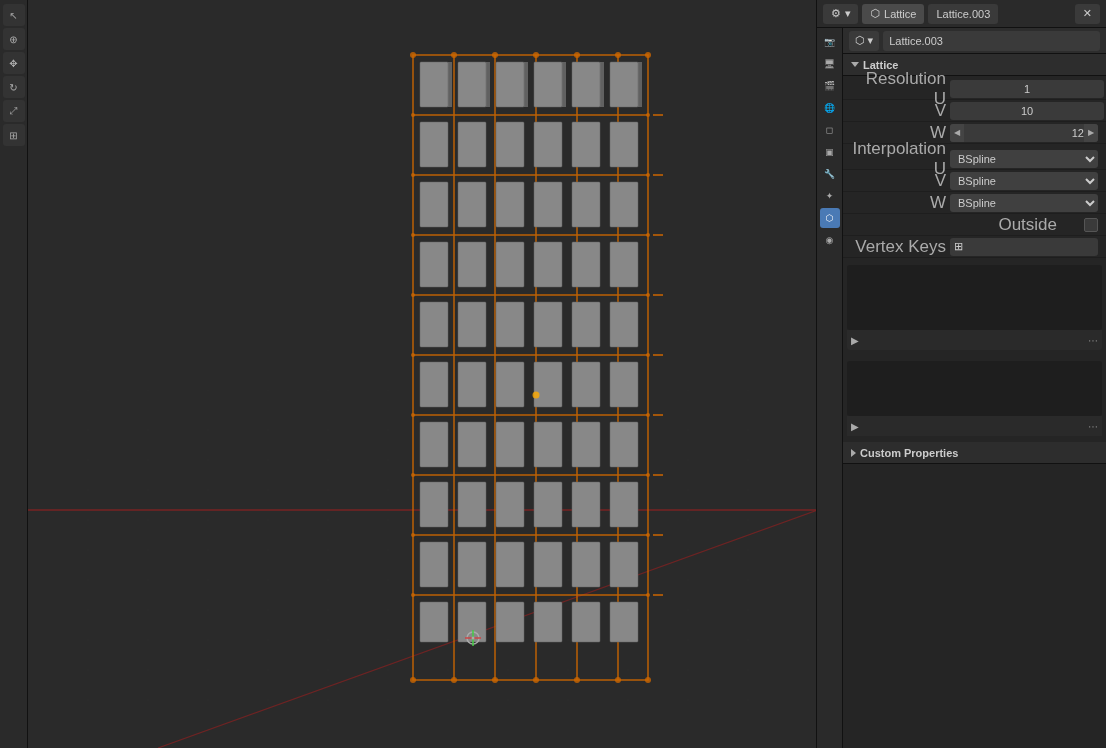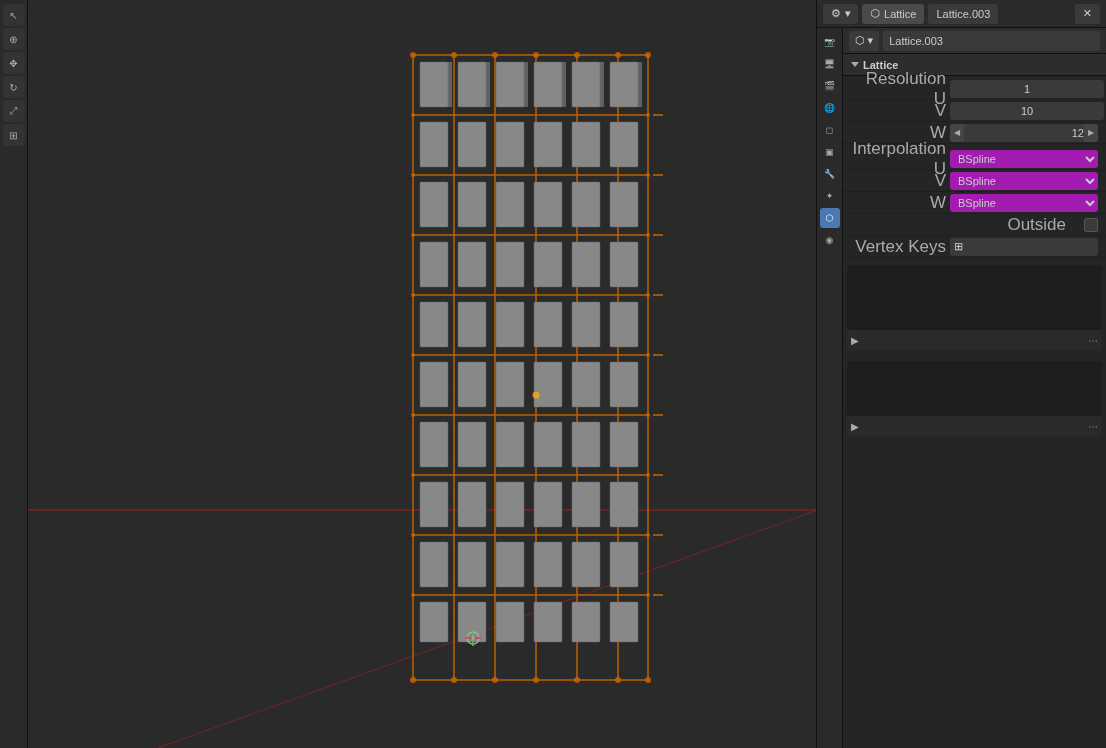--- a/index.html
+++ b/index.html
@@ -233,36 +233,36 @@
       flex: 1;
       text-align: right;
       font-size: 11px;
       color: #ccc;
     }
 
     
     .prop-select {
       flex: 1;
       height: 18px;
-      background: #a21caf;
+      background: #404040;
       border: none;
       border-radius: 3px;
       color: #ccc;
       font-size: 11px;
       padding: 0 4px;
       cursor: pointer;
     }
 
     
     .prop-checkbox-row {
       display: flex;
       align-items: center;
       height: 22px;
       padding: 0 8px;
-      gap: 12px;
+      gap: 21px;
       border-bottom: 1px solid #1e1e1e;
       justify-content: flex-end;
     }
 
     .prop-checkbox {
       width: 14px;
       height: 14px;
       background: #3a3a3a;
       border: 1px solid #555;
       border-radius: 2px;
@@ -663,16 +663,20 @@
 
       <div class="section-content">
         <div class="list-area" style="height:55px; margin:3px 4px 0;">
         </div>
         <div style="margin:0 4px 4px; display:flex; align-items:center; padding:2px 4px; background:#2a2a2a; height:20px;">
           <span style="color:#aaa; font-size:10px; cursor:pointer;">▶</span>
           <span style="margin-left:auto; color:#888; font-size:10px; cursor:pointer;">⋯</span>
         </div>
       </div>
 
+      <div class="section-header">
+        <span class="expand-triangle right"></span>
+        <span class="section-title">Custom Properties</span>
+      </div>
 
     </div>
   </div>
 </div>
 
 </body></html>

